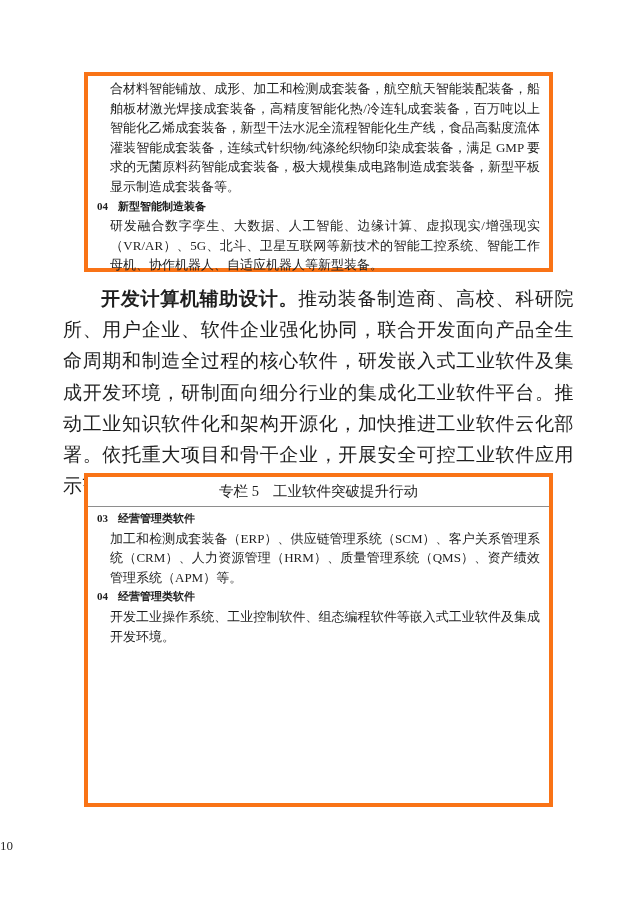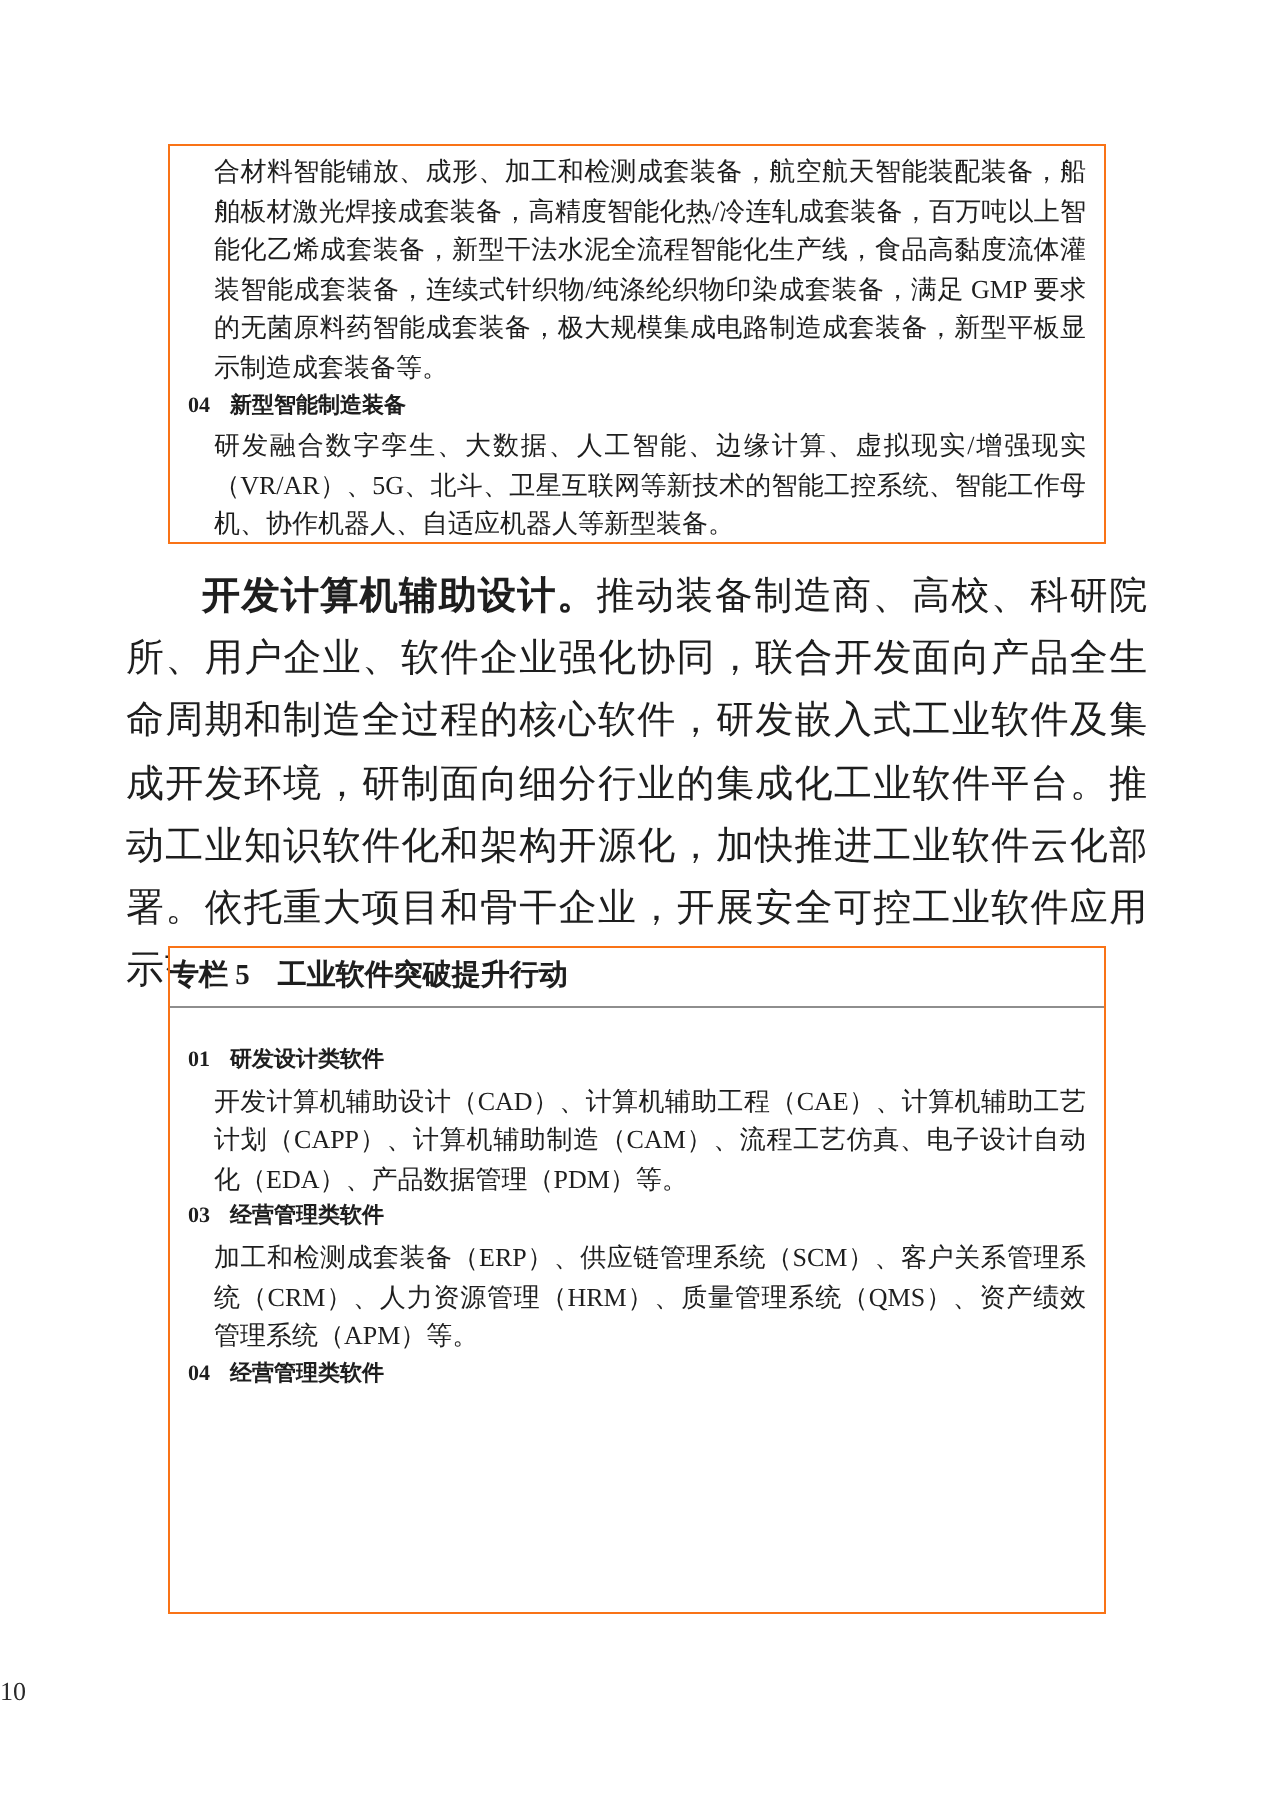--- a/index.html
+++ b/index.html
@@ -10,47 +10,47 @@
     height: 900px;
     background: #ffffff;
     font-family: "Liberation Serif", serif;
     color: #1e1e1e;
     overflow: hidden;
   }
   .box {
     position: absolute;
     left: 84px;
     width: 469px;
-    border: 1px solid #f97316;
+    border: 4px solid #f97316;
     box-sizing: border-box;
     background: #ffffff;
   }
   .box1 { top: 72px; height: 200px; padding-top: 3px; }
   .box5 { top: 473px; height: 334px; }
   .box-cont-body, .item-body {
     margin: 0 9px 0 22px;
     font-size: 13px;
     line-height: 19.6px;
     text-align: justify;
   }
   .item-head {
     display: flex;
     margin: 0 9px 0 9px;
     font-weight: bold;
     font-size: 11px;
     line-height: 19.6px;
   }
   .item-num { flex: 0 0 auto; width: 21px; }
   .box-title {
-    text-align: left;
-    font-weight: bold;
+    text-align: center;
+    font-weight: normal;
     font-size: 14.5px;
     line-height: 29px;
     border-bottom: 1px solid #8e8e8e;
-    margin-bottom: 17px;
+    margin-bottom: 2px;
   }
   .box-label { margin-right: 14px; }
   .para {
     position: absolute;
     left: 63px;
     top: 283px;
     width: 511px;
     margin: 0;
     font-size: 19px;
     line-height: 31.2px;
@@ -85,40 +85,34 @@
     </div>
   </div>
 
   <p class="para"><span class="lead">开发计算机辅助设计。</span><span>推动装备制造商、高校、科研院所、用户企业、软件企业强化协同，联合开发面向产品全生命周期和制造全过程的核心软件，研发嵌入式工业软件及集成开发环境，研制面向细分行业的集成化工业软件平台。推动工业知识软件化和架构开源化，加快推进工业软件云化部署。依托重大项目和骨干企业，开展安全可控工业软件应用示范。</span></p>
 
   <div class="box box5">
     <div class="box-title">
       <span class="box-label">专栏 5</span><span>工业软件突破提升行动</span>
     </div>
 
-    <div>
-      <div class="item-head">
-        <span class="item-num">01</span>
-        <span class="item-title">研发设计类软件</span>
-      </div>
-      <div class="item-body">开发计算机辅助设计（CAD）、计算机辅助工程（CAE）、计算机辅助工艺计划（CAPP）、计算机辅助制造（CAM）、流程工艺仿真、电子设计自动化（EDA）、产品数据管理（PDM）等。</div>
-    </div>
 
 
     <div>
       <div class="item-head">
         <span class="item-num">03</span>
         <span class="item-title">经营管理类软件</span>
       </div>
       <div class="item-body">加工和检测成套装备（ERP）、供应链管理系统（SCM）、客户关系管理系统（CRM）、人力资源管理（HRM）、质量管理系统（QMS）、资产绩效管理系统（APM）等。</div>
     </div>
 
     <div>
       <div class="item-head">
         <span class="item-num">04</span>
         <span class="item-title">经营管理类软件</span>
       </div>
+      <div class="item-body">开发工业操作系统、工业控制软件、组态编程软件等嵌入式工业软件及集成开发环境。</div>
     </div>
   </div>
 
   <div class="page-num">10</div>
 
 </div>
 
 </body></html>

